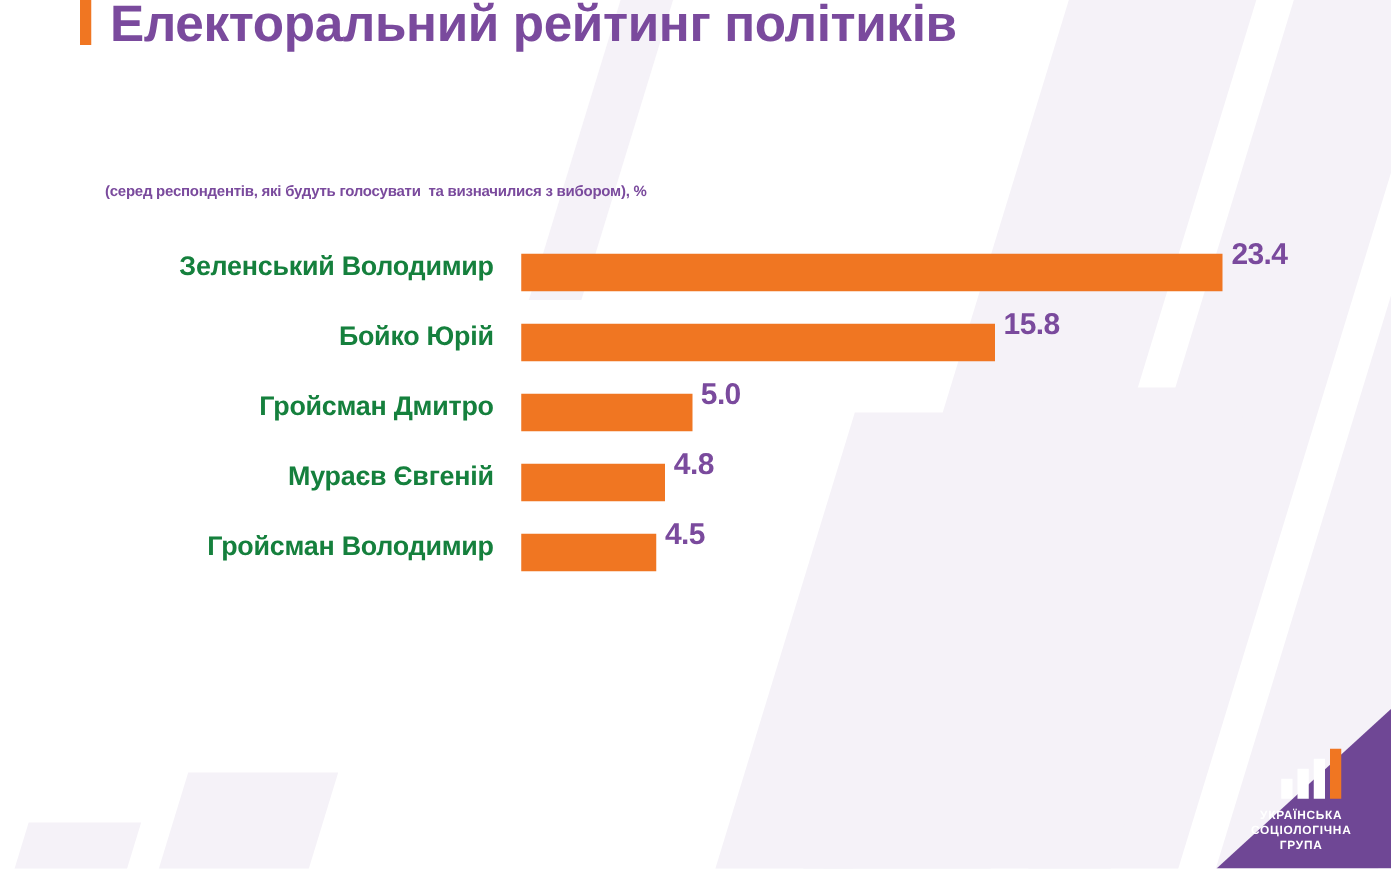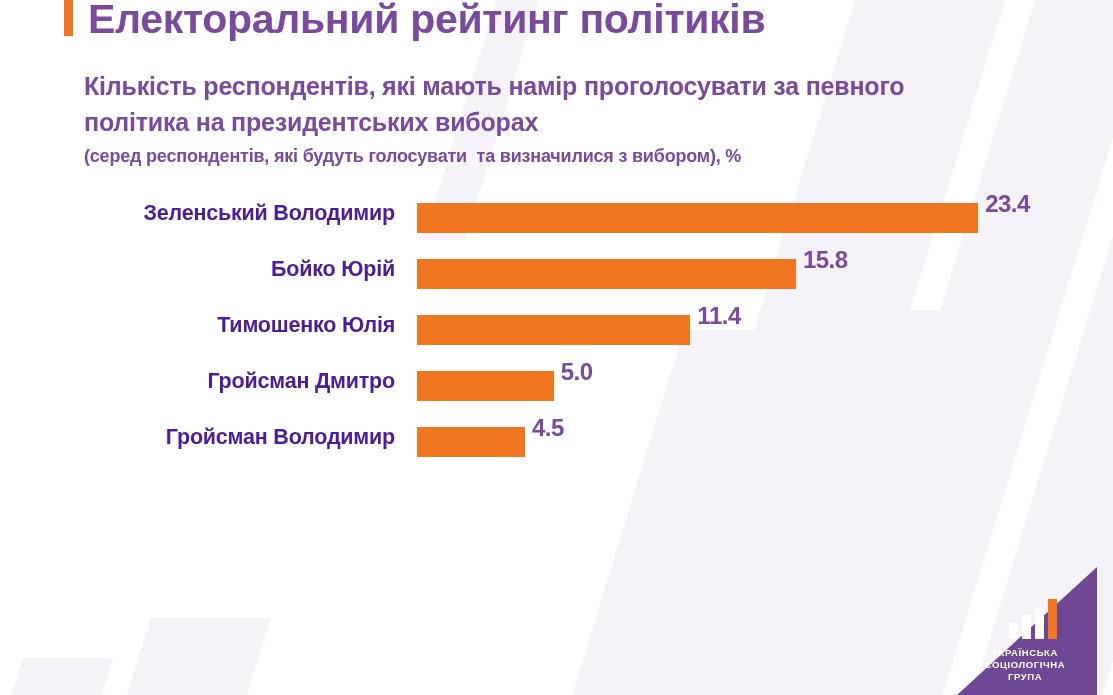--- a/index.html
+++ b/index.html
@@ -64,21 +64,21 @@
     width: 900px;
     font-size: 25px;
     font-weight: bold;
     color: #7a4a9d;
     line-height: 36px;
     letter-spacing: -0.2px;
   }
   .note {
     position: absolute;
     left: 84px; top: 146px;
-    font-size: 18px;
+    font-size: 12px;
     font-weight: bold;
     color: #7a4a9d;
     letter-spacing: -0.2px;
     white-space: pre;
     text-align: right;
   }
 
   
   .chart {
     position: absolute;
@@ -88,21 +88,21 @@
   .row {
     position: relative;
     height: 56px;
   }
   .row-label {
     position: absolute;
     right: 718px;            
     top: 6px;
     font-size: 21.5px;
     font-weight: bold;
-    color: #4c1d95;
+    color: #15803d;
     white-space: nowrap;
     letter-spacing: -0.2px;
   }
   .bar-track {
     position: absolute;
     left: 417px; top: 8px;
     height: 30px;
   }
   .bar {
     height: 30px;
@@ -114,21 +114,21 @@
     font-size: 24px;
     font-weight: bold;
     color: #7a4a9d;
     white-space: nowrap;
     letter-spacing: -0.5px;
   }
 
   
   .logo {
     position: absolute;
-    right: 16px; bottom: 0;
+    right: 0; bottom: 0;
     width: 140px; height: 128px;
   }
   .logo-tri {
     position: absolute;
     inset: 0;
     background: #6f4795;
     clip-path: polygon(100% 0, 100% 100%, 0 100%);
   }
   .logo-bars {
     position: absolute;
@@ -164,51 +164,50 @@
     <div class="wm wm-b"></div>
     <div class="wm wm-c"></div>
     <div class="wm wm-e"></div>
     <div class="wm wm-d"></div>
     <div class="wm wm-f"></div>
     <div class="wm wm-g"></div>
   </div>
 
   <div class="accent-bar"></div>
   <div class="title">Електоральний рейтинг політиків</div>
-  <div class="subtitle">Кількість респондентів, які мають намір проголосувати за певного політика на президентських виборах</div>
   <div class="note">(серед респондентів, які будуть голосувати  та визначилися з вибором), %</div>
 
   <div class="chart" id="chart">
       <div class="row">
         <div class="row-label">Зеленський Володимир</div>
         <div class="bar-track" style="width: 561.132px;">
           <div class="bar" style="background: rgb(240, 118, 34);"></div>
         </div>
         <div class="bar-value" style="left: 985.132px;">23.4</div>
       </div>
       <div class="row">
         <div class="row-label">Бойко Юрій</div>
         <div class="bar-track" style="width: 378.884px;">
           <div class="bar" style="background: rgb(240, 118, 34);"></div>
         </div>
         <div class="bar-value" style="left: 802.884px; text-align: center;">15.8</div>
       </div>
       <div class="row">
-        <div class="row-label">Тимошенко Юлія</div>
-        <div class="bar-track" style="width: 273.372px;">
-          <div class="bar" style="background: rgb(240, 118, 34);"></div>
-        </div>
-        <div class="bar-value" style="left: 697.372px;">11.4</div>
-      </div>
-      <div class="row">
         <div class="row-label">Гройсман Дмитро</div>
         <div class="bar-track" style="width: 136.686px;">
           <div class="bar" style="background: rgb(240, 118, 34);"></div>
         </div>
         <div class="bar-value" style="left: 560.686px;">5.0</div>
+      </div>
+      <div class="row">
+        <div class="row-label">Мураєв Євгеній</div>
+        <div class="bar-track" style="width: 115.104px;">
+          <div class="bar" style="background: rgb(240, 118, 34);"></div>
+        </div>
+        <div class="bar-value" style="left: 539.104px;">4.8</div>
       </div>
       <div class="row">
         <div class="row-label">Гройсман Володимир</div>
         <div class="bar-track" style="width: 107.91px;">
           <div class="bar" style="background: rgb(240, 118, 34);"></div>
         </div>
         <div class="bar-value" style="left: 531.91px;">4.5</div>
       </div>
     </div>
 

